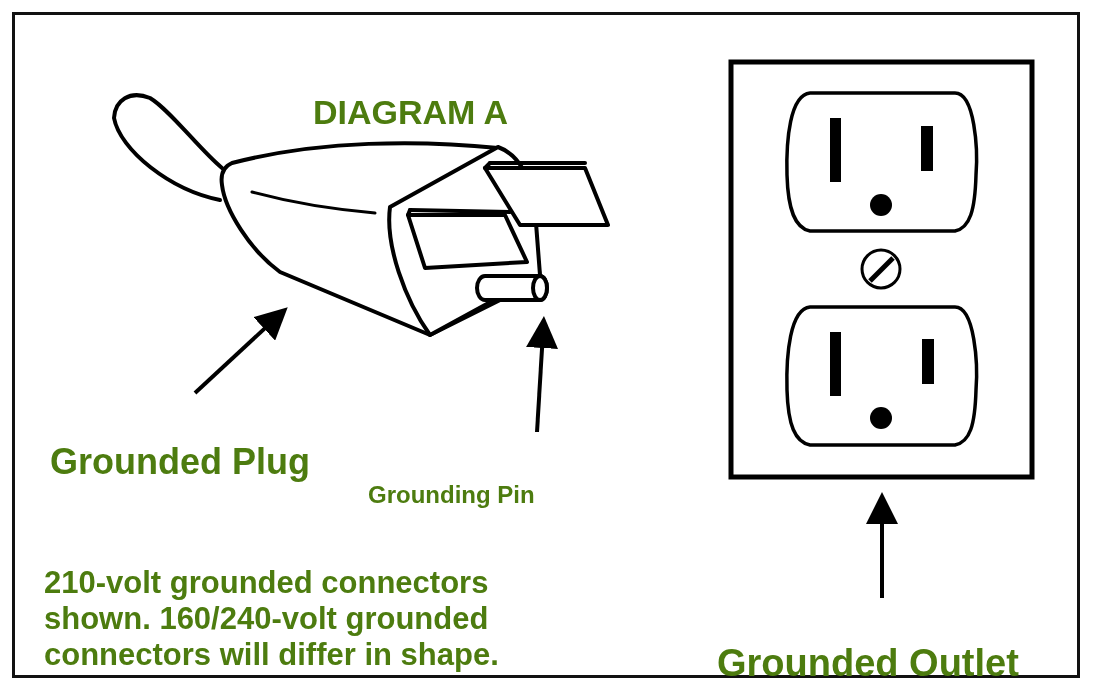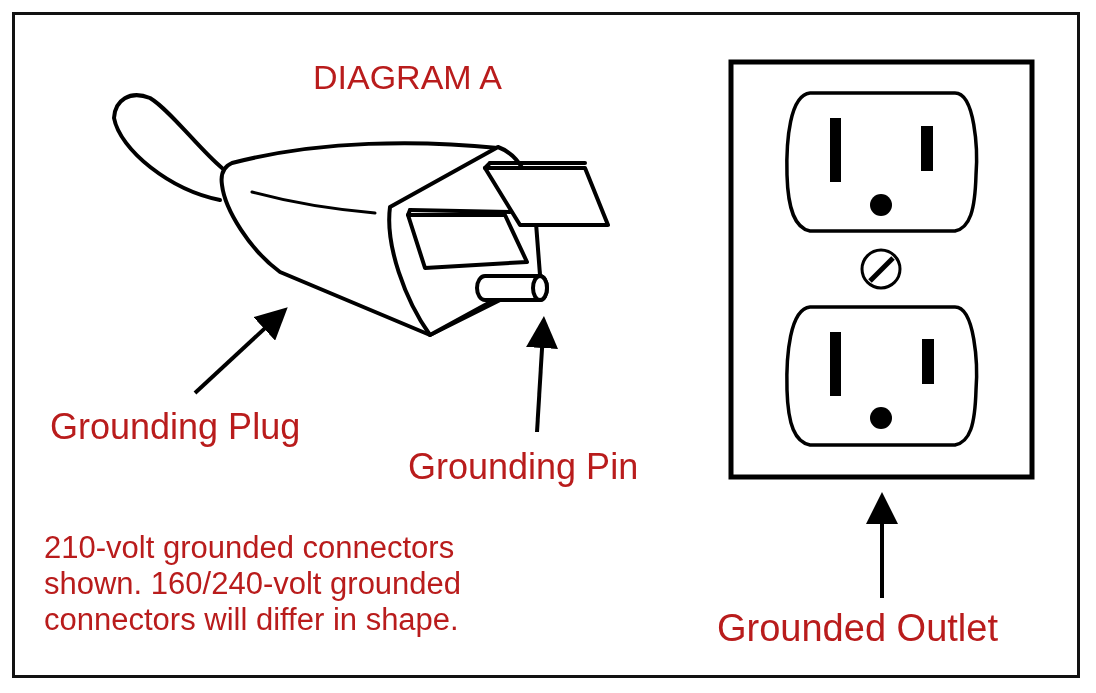--- a/index.html
+++ b/index.html
@@ -1,22 +1,22 @@
 <!DOCTYPE html>
 <html><head>
 <meta charset="utf-8">
 <style>
   html,body{margin:0;padding:0;background:#fff;}
   body{width:1096px;height:693px;position:relative;overflow:hidden;font-family:"Liberation Sans",sans-serif;}
   #frame{position:absolute;left:12px;top:12px;width:1068px;height:666px;border:3px solid #111;box-sizing:border-box;}
   svg#art{position:absolute;left:0;top:0;}
-  .lbl{position:absolute;font-weight:normal;color:#b91c1c;white-space:nowrap;}
+  .lbl{position:absolute;font-weight:bold;color:#4d7c0f;white-space:nowrap;margin-top:35px;}
   #title{left:313px;top:58px;font-size:34px;}
   #plug-lbl{left:50px;top:406px;font-size:36px;}
-  #pin-lbl{left:408px;top:446px;font-size:36px;}
+  #pin-lbl{left:368px;top:446px;font-size:24px;}
   #outlet-lbl{left:717px;top:607px;font-size:38px;}
   #note{left:44px;top:530px;font-size:31px;line-height:36px;}
 </style>
 </head>
 <body>
 
 <div id="frame"></div>
 
 <svg id="art" width="1096" height="693">
   <defs>
@@ -57,20 +57,20 @@
     <path stroke-width="3.5" d="M810,307 L955,307 C975,307 978,365 976,390 C975,425 970,442 955,445 L810,445 C795,442 788,425 787,390 C786,355 790,309 810,307 Z"></path>
     <rect x="830" y="332" width="11" height="64" fill="#000" stroke="none"></rect>
     <rect x="922" y="339" width="12" height="45" fill="#000" stroke="none"></rect>
     <circle cx="881" cy="418" r="11" fill="#000" stroke="none"></circle>
     <circle cx="881" cy="269" r="19" stroke-width="3"></circle>
     <line x1="870" y1="281" x2="893" y2="258" stroke-width="5"></line>
   </g>
 </svg>
 
 <div id="title" class="lbl">DIAGRAM A</div>
-<div id="plug-lbl" class="lbl">Grounding Plug</div>
+<div id="plug-lbl" class="lbl">Grounded Plug</div>
 <div id="pin-lbl" class="lbl">Grounding Pin</div>
 <div id="outlet-lbl" class="lbl">Grounded Outlet</div>
 <div id="note" class="lbl">
   <div>210-volt grounded connectors</div>
   <div>shown. 160/240-volt grounded</div>
   <div>connectors will differ in shape.</div>
 </div>
 
 </body></html>

